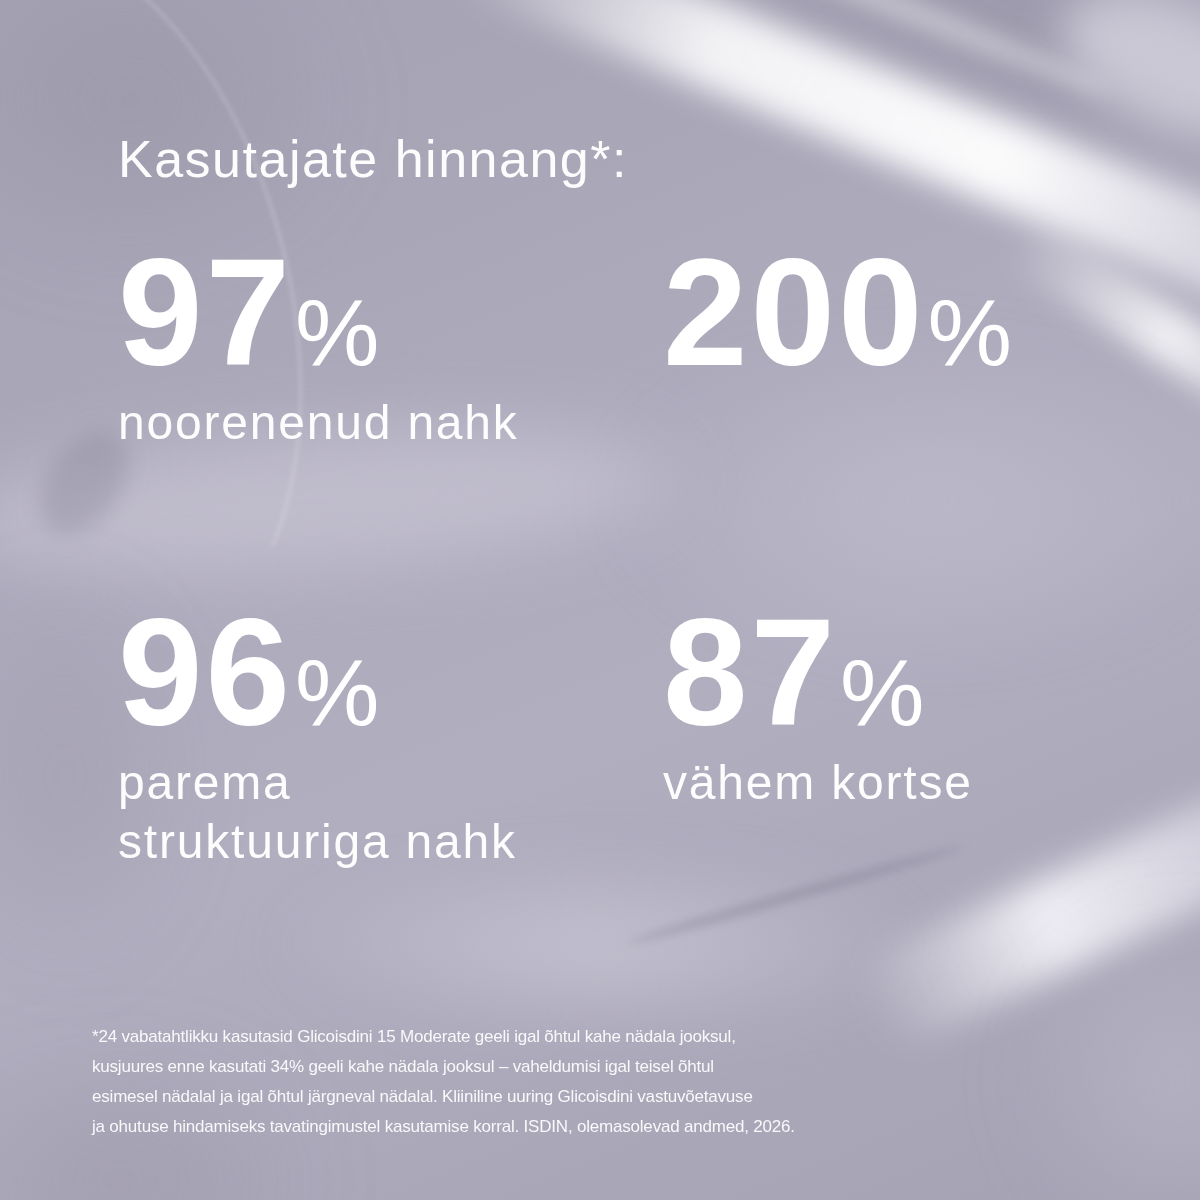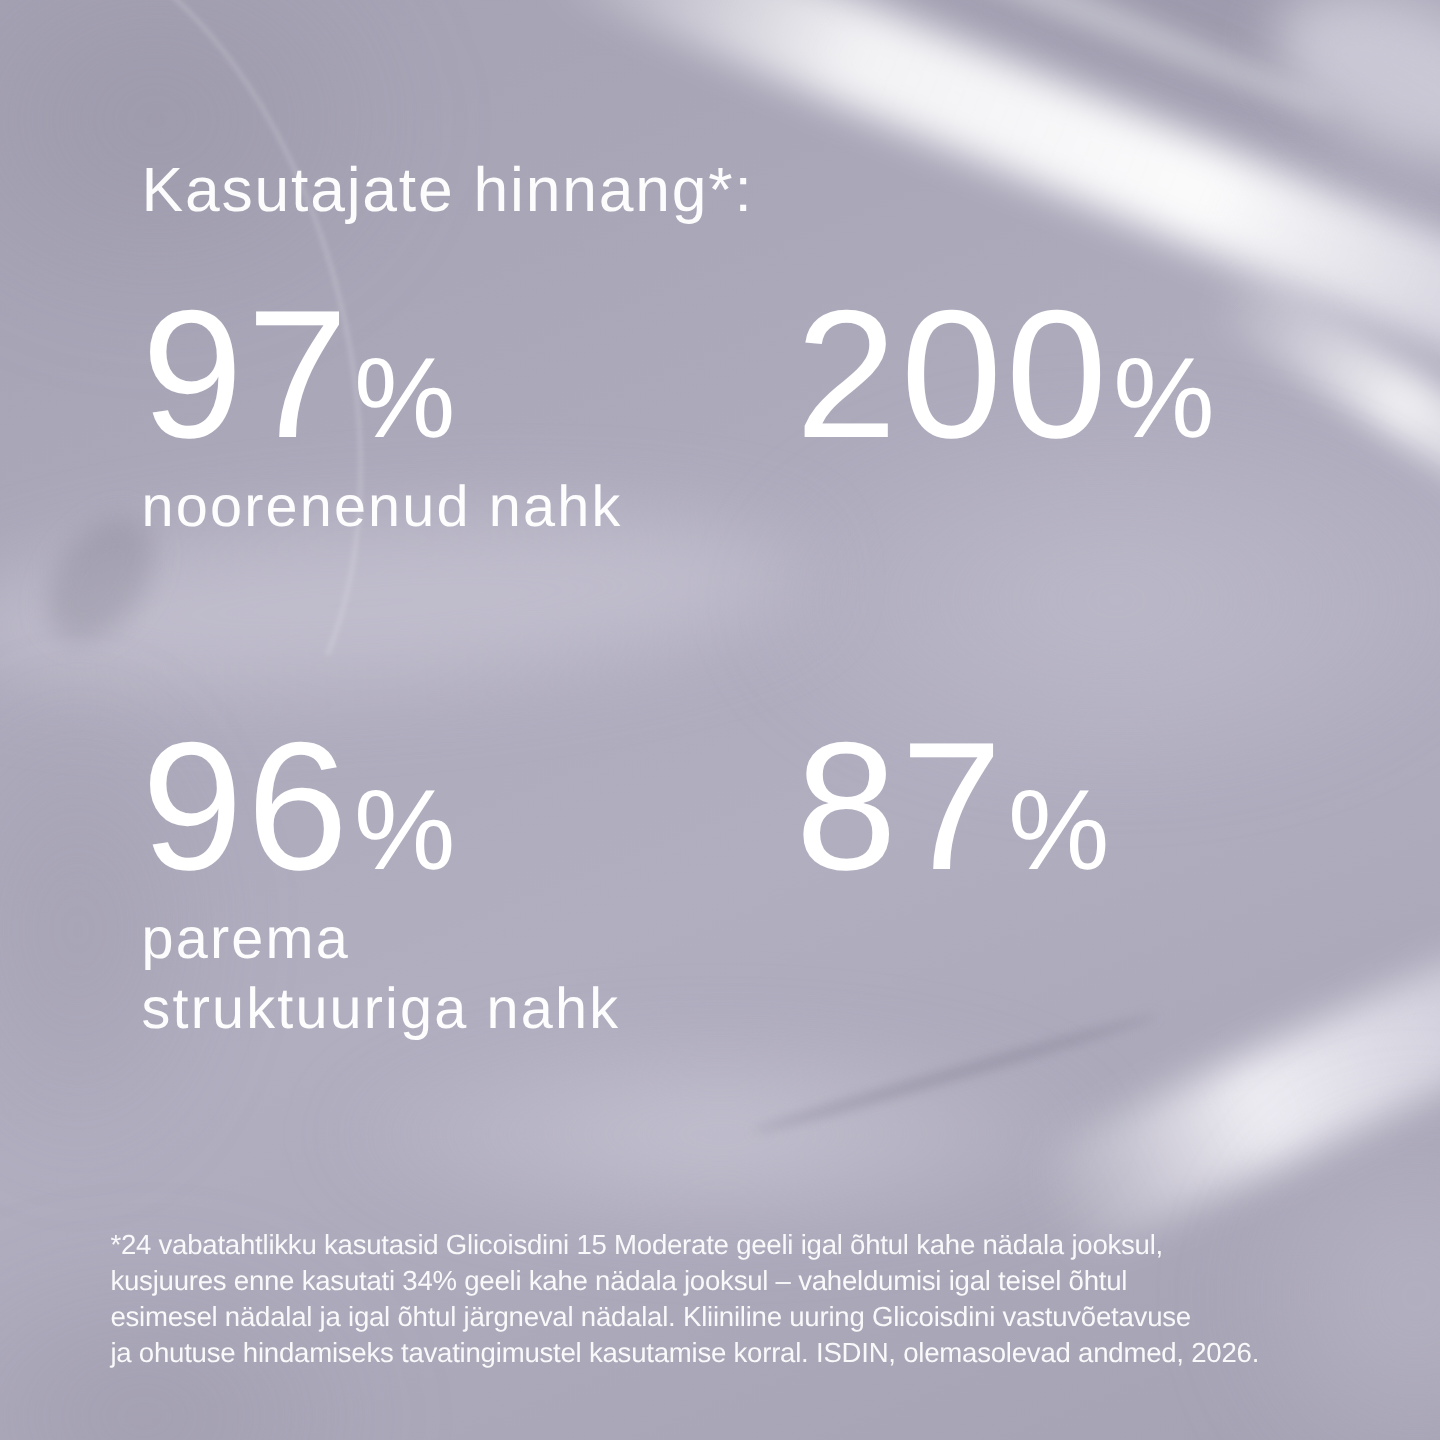--- a/index.html
+++ b/index.html
@@ -69,35 +69,35 @@
     font-size: 52px; font-weight: 400; letter-spacing: 1.5px;
     line-height: 1.2; color: rgba(255,255,255,.97); margin: 0;
   }
   .stat { position: absolute; }
   .stat-1 { left: 118px; top: 236px; }
   .stat-2 { left: 663px; top: 236px; }
   .stat-3 { left: 118px; top: 596px; }
   .stat-4 { left: 663px; top: 596px; }
   .stat-value { display: flex; align-items: baseline; }
   .stat-num {
-    font-size: 152px; font-weight: 400; line-height: 1;
+    font-size: 152px; font-weight: 700; line-height: 1;
     letter-spacing: 3px; color: #ffffff;
   }
   .stat-pct {
     font-size: 95px; font-weight: 400; line-height: 1;
     margin-left: 2px; color: #ffffff;
   }
   .stat-label {
     margin-top: 6px; max-width: 430px;
     font-size: 48px; font-weight: 400; letter-spacing: 1.8px;
     line-height: 1.22; color: rgba(255,255,255,.97);
   }
   .footnote {
     position: absolute; left: 92px; top: 1022px; width: 1080px;
-    font-size: 23px; line-height: 30px; letter-spacing: -0.2px;
+    font-size: 17px; line-height: 30px; letter-spacing: -0.2px;
     color: rgba(255,255,255,.93); margin: 0;
   }
 </style>
 </head>
 <body>
 
 <div class="canvas">
 
   <div class="bg">
     <div class="bg-base"></div>
@@ -142,20 +142,21 @@
       <span class="stat-pct">%</span>
     </div>
     <div class="stat-label">parema struktuuriga nahk</div>
   </div>
 
   <div class="stat stat-4">
     <div class="stat-value">
       <span class="stat-num">87</span>
       <span class="stat-pct">%</span>
     </div>
+    <div class="stat-label">vähem kortse</div>
   </div>
 
   <p class="footnote">
     <span>*24 vabatahtlikku kasutasid Glicoisdini 15 Moderate geeli igal õhtul kahe nädala jooksul,</span><br>
     <span>kusjuures enne kasutati 34% geeli kahe nädala jooksul – vaheldumisi igal teisel õhtul</span><br>
     <span>esimesel nädalal ja igal õhtul järgneval nädalal. Kliiniline uuring Glicoisdini vastuvõetavuse</span><br>
     <span>ja ohutuse hindamiseks tavatingimustel kasutamise korral. ISDIN, olemasolevad andmed, 2026.</span>
   </p>
 
 </div>

